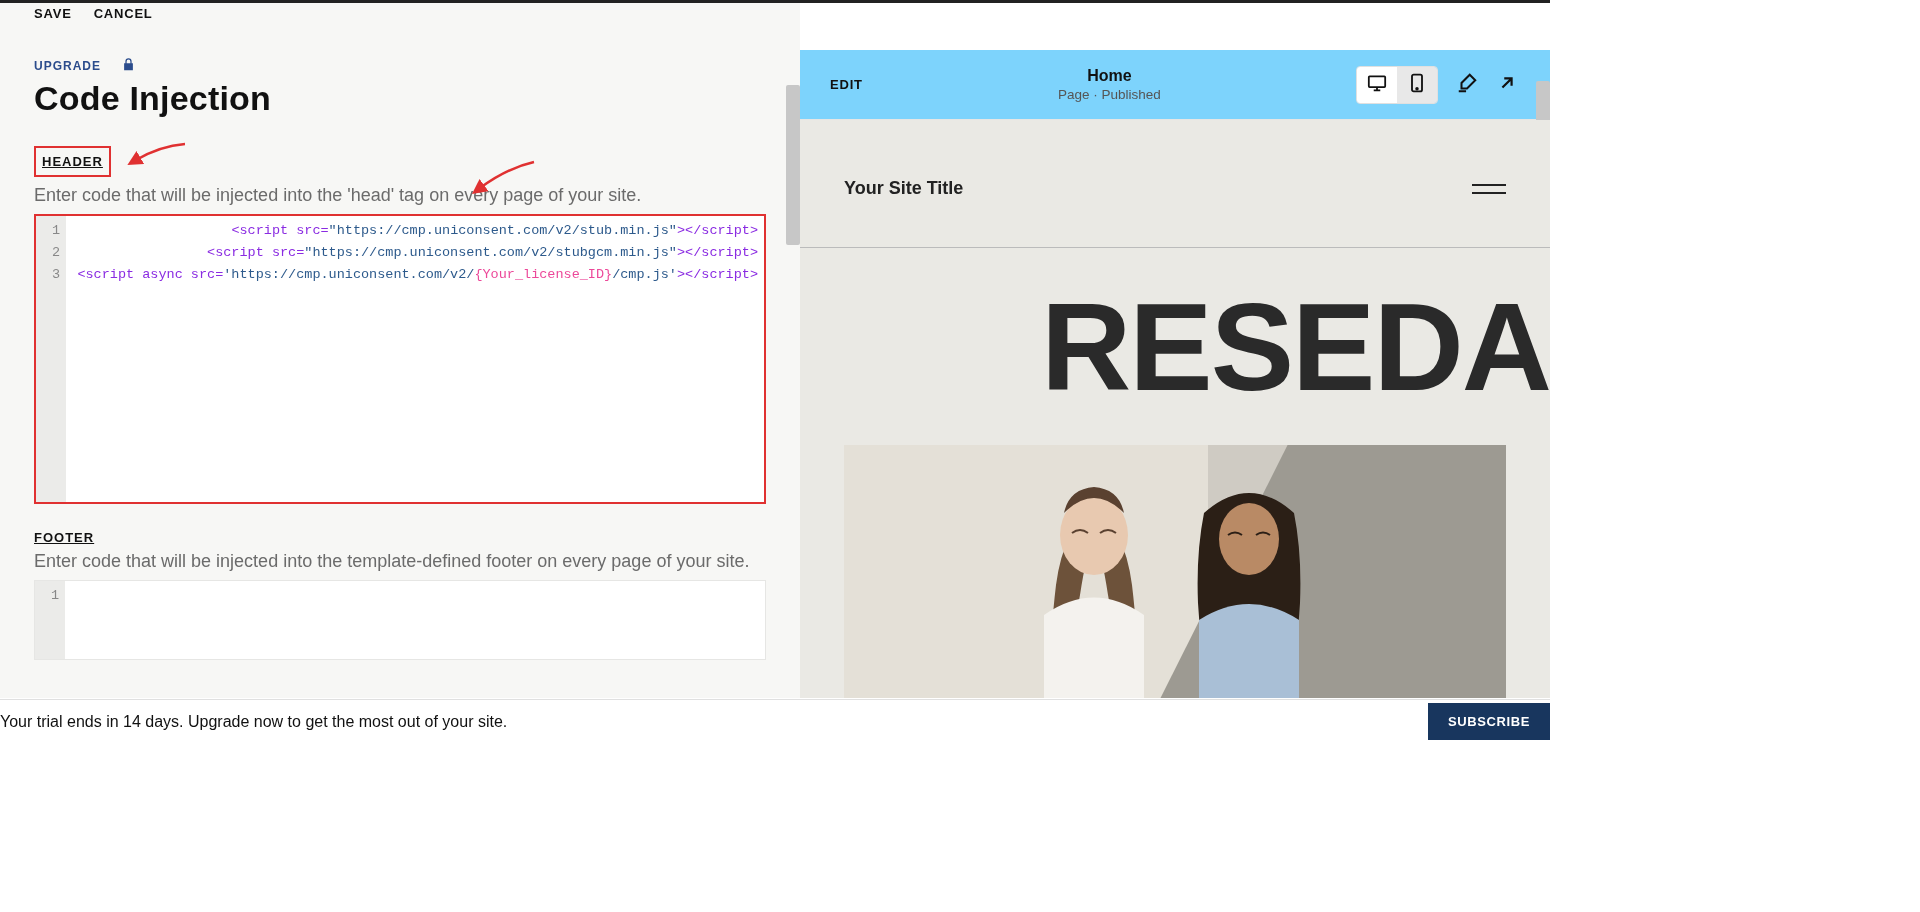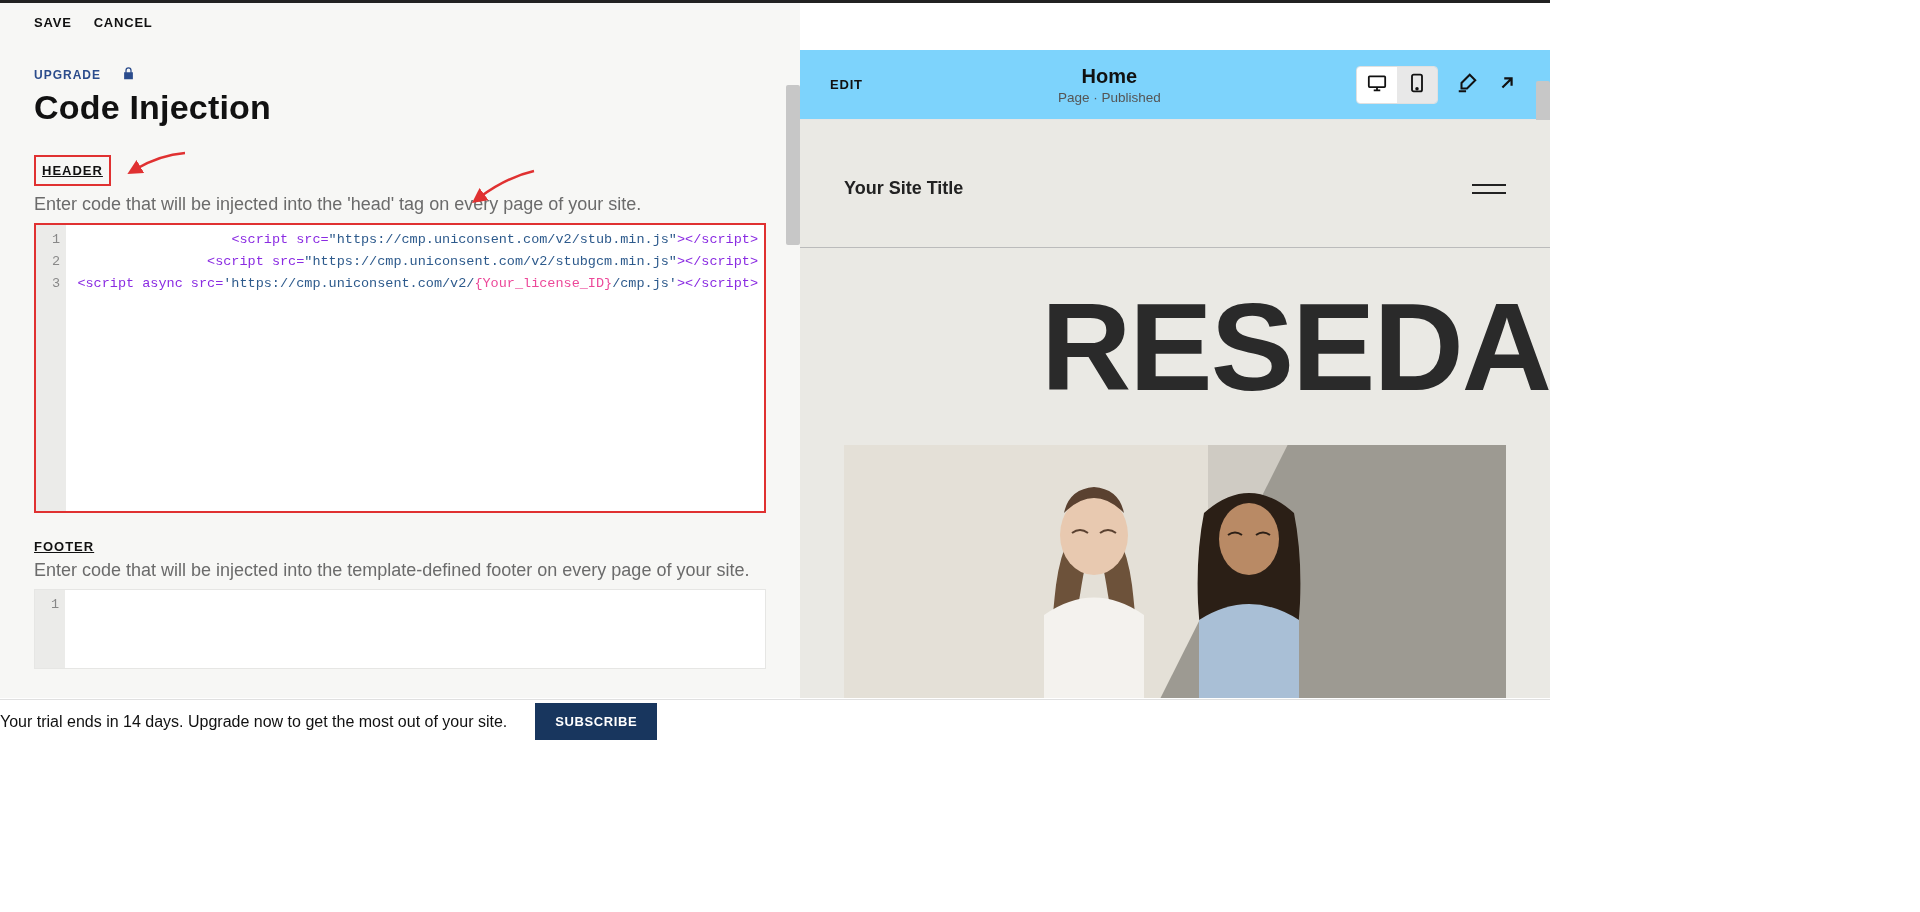--- a/index.html
+++ b/index.html
@@ -4,21 +4,21 @@
 <style>
   * { box-sizing: border-box; margin: 0; padding: 0; }
   body { font-family: -apple-system, BlinkMacSystemFont, "Segoe UI", Helvetica, Arial, sans-serif; background: #fff; color: #111; width: 1550px; height: 743px; overflow: hidden; position: relative; border-top: 3px solid #222; }
 
   
   .app { display: flex; height: 695px; }
   .left-pane { width: 800px; background: #f7f7f5; position: relative; display: flex; flex-direction: column; }
   .right-pane { flex: 1; background: #fff; display: flex; flex-direction: column; position: relative; }
 
   
-  .left-actions { display: flex; gap: 22px; padding: 12px 34px 0 34px; }
+  .left-actions { display: flex; gap: 22px; padding: 3px 34px 0 34px; }
   .left-actions button { background: none; border: none; font-weight: 700; letter-spacing: 0.8px; font-size: 13px; cursor: pointer; color: #111; }
 
   
   .upgrade-row { display: flex; align-items: center; gap: 20px; margin: 36px 34px 0 34px; }
   .upgrade-row span { color: #2b4c8c; font-weight: 700; letter-spacing: 1px; font-size: 12px; }
   .upgrade-row svg { width: 15px; height: 15px; }
 
   
   .page-title { font-size: 34px; font-weight: 700; margin: 4px 34px 28px 34px; letter-spacing: 0.2px; }
 
@@ -49,21 +49,21 @@
   .arrow svg { overflow: visible; }
 
   
   .left-scroll { position: absolute; right: 0; top: 82px; width: 14px; height: 160px; background: #c7c7c7; border-radius: 2px; }
   .right-scroll { position: absolute; right: 0; top: 78px; width: 14px; height: 210px; background: #c7c7c7; border-radius: 2px; }
 
   
   .preview-header { height: 70px; border-bottom: 1px solid #e6e6e4; display: flex; align-items: center; padding: 0 32px 0 30px; background: #7dd3fc; margin-top: 47px; }
   .preview-header .edit { font-weight: 700; letter-spacing: 0.8px; font-size: 13px; color: #111; cursor: pointer; }
   .preview-header .center { flex: 1; text-align: center; }
-  .preview-header .center .pg-name { font-weight: 700; font-size: 20px; }
+  .preview-header .center .pg-name { font-weight: 700; font-size: 16px; }
   .preview-header .center .pg-meta { font-size: 13.5px; color: #555; margin-top: 2px; }
   .preview-header .tools { display: flex; align-items: center; gap: 18px; }
   .device-toggle { display: flex; border: 1px solid #e0e0e0; border-radius: 4px; overflow: hidden; }
   .device-toggle button { width: 40px; height: 36px; border: none; background: #fff; cursor: pointer; display: flex; align-items: center; justify-content: center; }
   .device-toggle button.active { background: #e8e8e8; }
   .tool-icon { width: 22px; height: 22px; cursor: pointer; }
 
   
   .preview-body { flex: 1; background: #eae9e4; padding: 0; position: relative; overflow: hidden; }
   .site-header { display: flex; justify-content: space-between; align-items: center; padding: 58px 44px 48px 44px; }
@@ -72,21 +72,21 @@
   .hamburger span { width: 34px; height: 2px; background: #222; }
   .site-divider { height: 1px; background: #bbb; margin: 0 0 0 0; }
   .hero-text { font-size: 125px; font-weight: 800; letter-spacing: -2px; color: #2a2a2a; padding: 36px 0 0 44px; line-height: 1; font-family: Arial, Helvetica, sans-serif; text-align: right; }
   .hero-image { margin: 36px 44px 0 44px; height: 290px; background: #cfcbc3; position: relative; overflow: hidden; }
 
   
   .person { position: absolute; bottom: -20px; }
   .person svg { display: block; }
 
   
-  .trial-banner { position: absolute; left: 0; right: 0; bottom: 0; height: 44px; border-top: 1px solid #e0e0e0; background: #fff; display: flex; align-items: center; justify-content: flex-start; gap: 28px; }
+  .trial-banner { position: absolute; left: 0; right: 0; bottom: 0; height: 44px; border-top: 1px solid #e0e0e0; background: #fff; display: flex; align-items: center; justify-content: space-between; gap: 28px; }
   .trial-banner span { font-size: 16px; color: #111; }
   .trial-banner button { background: #18365e; color: #fff; border: none; padding: 11px 20px; font-weight: 700; letter-spacing: 0.6px; font-size: 13px; cursor: pointer; }
 
   
   .wall-light { position:absolute; left:0; top:0; width:55%; height:100%; background:#e4e0d7; }
   .wall-shadow { position:absolute; right:0; top:0; width:55%; height:100%; background:#9d9a92; clip-path: polygon(40% 0, 100% 0, 100% 100%, 0 100%); }
 </style>
 </head>
 <body>
 

